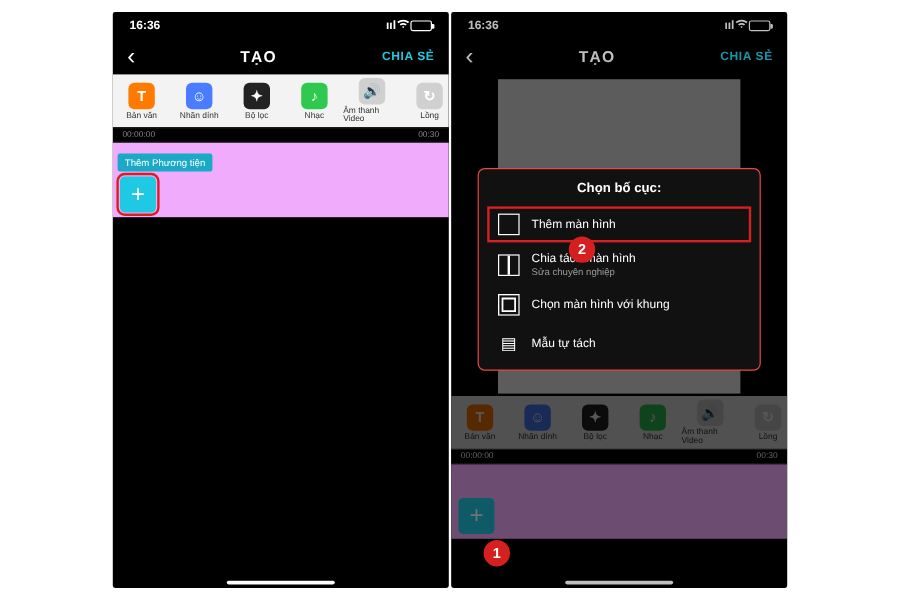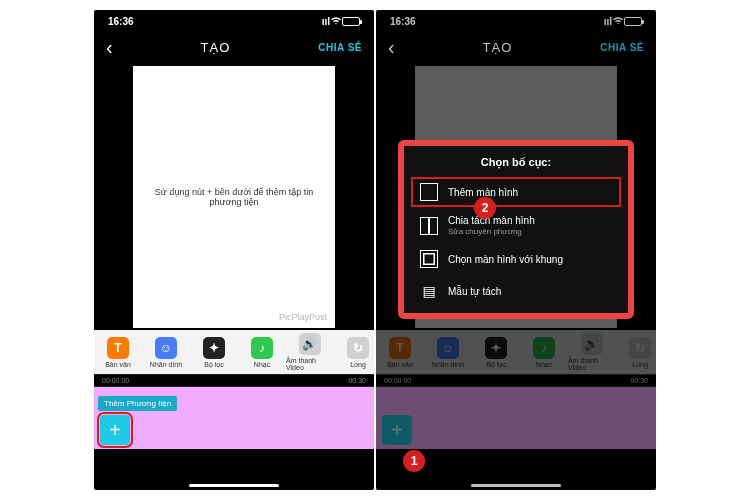--- a/index.html
+++ b/index.html
@@ -48,21 +48,21 @@
     padding: 0 12px;
     color: #fff;
   }
   .back-chevron {
     font-size: 20px;
     font-weight: 300;
     line-height: 1;
   }
   .title {
     font-size: 13px;
-    font-weight: 400;
+    font-weight: 700;
     letter-spacing: 1px;
   }
   .share {
     color: #1fc8e3;
     font-size: 10px;
     font-weight: 700;
     letter-spacing: 0.5px;
   }
   .canvas-area {
     height: 268px;
@@ -158,21 +158,21 @@
     z-index: 50;
   }
   .callout-1 { left: 309px; top: 440px; }
   .callout-2 { left: 380px; top: 187px; }
   .overlay {
     position:absolute; inset:0;
     background: rgba(0,0,0,0.25);
   }
   .modal {
     position:absolute; left:22px; right:22px; top:130px;
-    background:#111; border:6px solid #ef4444; border-radius:6px;
+    background:#111; border:1px solid #ef4444; border-radius:6px;
     padding: 10px 0 6px 0;
     color:#fff;
   }
   .modal-title {
     text-align:center; font-size:11px; font-weight:600; margin-bottom:8px;
   }
   .modal-item {
     display:flex; align-items:center; gap:10px;
     padding:7px 16px; font-size:10px;
   }
@@ -208,26 +208,20 @@
               </svg>
         </span>
         <span class="battery"></span>
       </span>
     </div>
     <div class="header">
       <span class="back-chevron">‹</span>
       <span class="title">TẠO</span>
       <span class="share">CHIA SẺ</span>
     </div>
-    <div class="canvas-area">
-      <div class="canvas-page">
-        <div>Sử dụng nút + bên dưới để thêm tập tin phương tiện</div>
-        <div class="watermark">PicPlayPost</div>
-      </div>
-    </div>
     <div class="tool-row">
       <div class="tool">
             <div class="ticon ic-text">T</div>
             <span>Bản văn</span>
           </div>
       <div class="tool">
             <div class="ticon ic-stick">☺</div>
             <span>Nhãn dính</span>
           </div>
       <div class="tool">
@@ -320,21 +314,21 @@
 
     <div class="overlay"></div>
     <div class="modal">
       <div class="modal-title">Chọn bố cục:</div>
       <div class="modal-item highlight">
         <span class="mi-icon"></span>
         <span>Thêm màn hình</span>
       </div>
       <div class="modal-item">
         <span class="mi-icon split"></span>
-        <span><span>Chia tách màn hình</span><span class="sub">Sửa chuyên phương</span></span>
+        <span><span>Chia tách màn hình</span><span class="sub">Sửa chuyên nghiệp</span></span>
       </div>
       <div class="modal-item">
         <span class="mi-icon framed"></span>
         <span>Chọn màn hình với khung</span>
       </div>
       <div class="modal-item">
         <span class="mi-icon auto">▤</span>
         <span>Mẫu tự tách</span>
       </div>
     </div>

